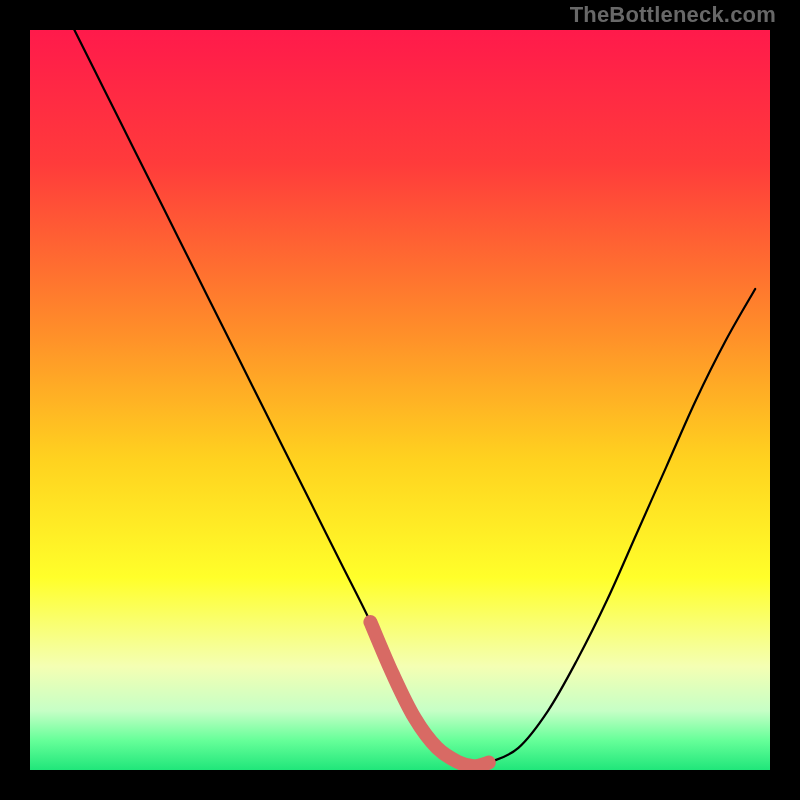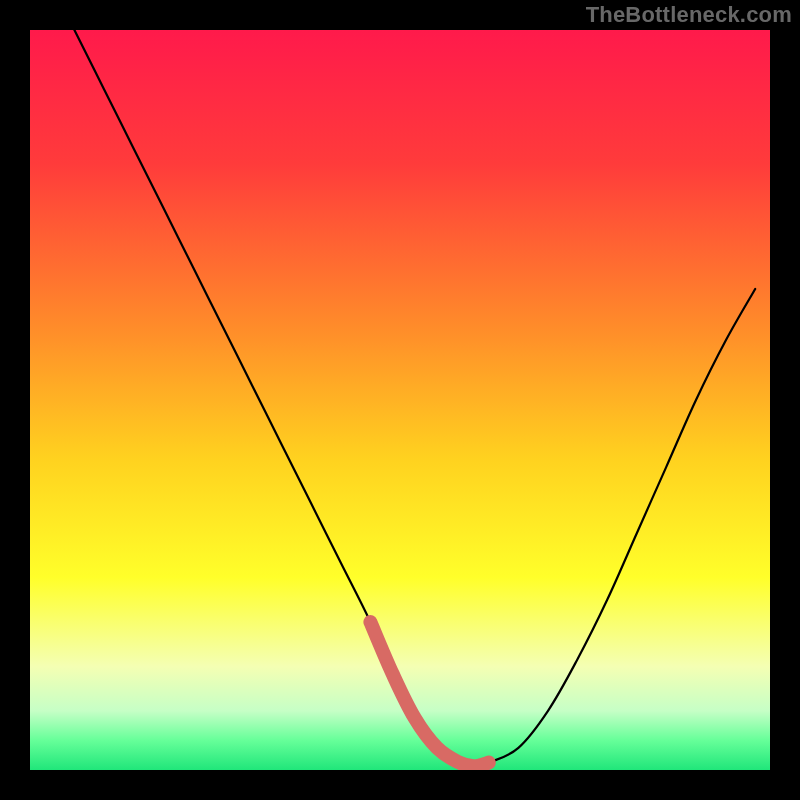--- a/index.html
+++ b/index.html
@@ -6,21 +6,21 @@
   html, body { width: 800px; height: 800px; overflow: hidden; background: #000; }
   .frame {
     position: relative;
     width: 800px;
     height: 800px;
     background: #000;
   }
   .watermark {
     position: absolute;
     top: 2px;
-    right: 8px;
+    right: 24px;
     font-family: Arial, Helvetica, sans-serif;
     font-size: 22px;
     font-weight: 600;
     color: #686868;
     letter-spacing: 0.2px;
     z-index: 5;
   }
   .plot-area {
     position: absolute;
     left: 30px;

